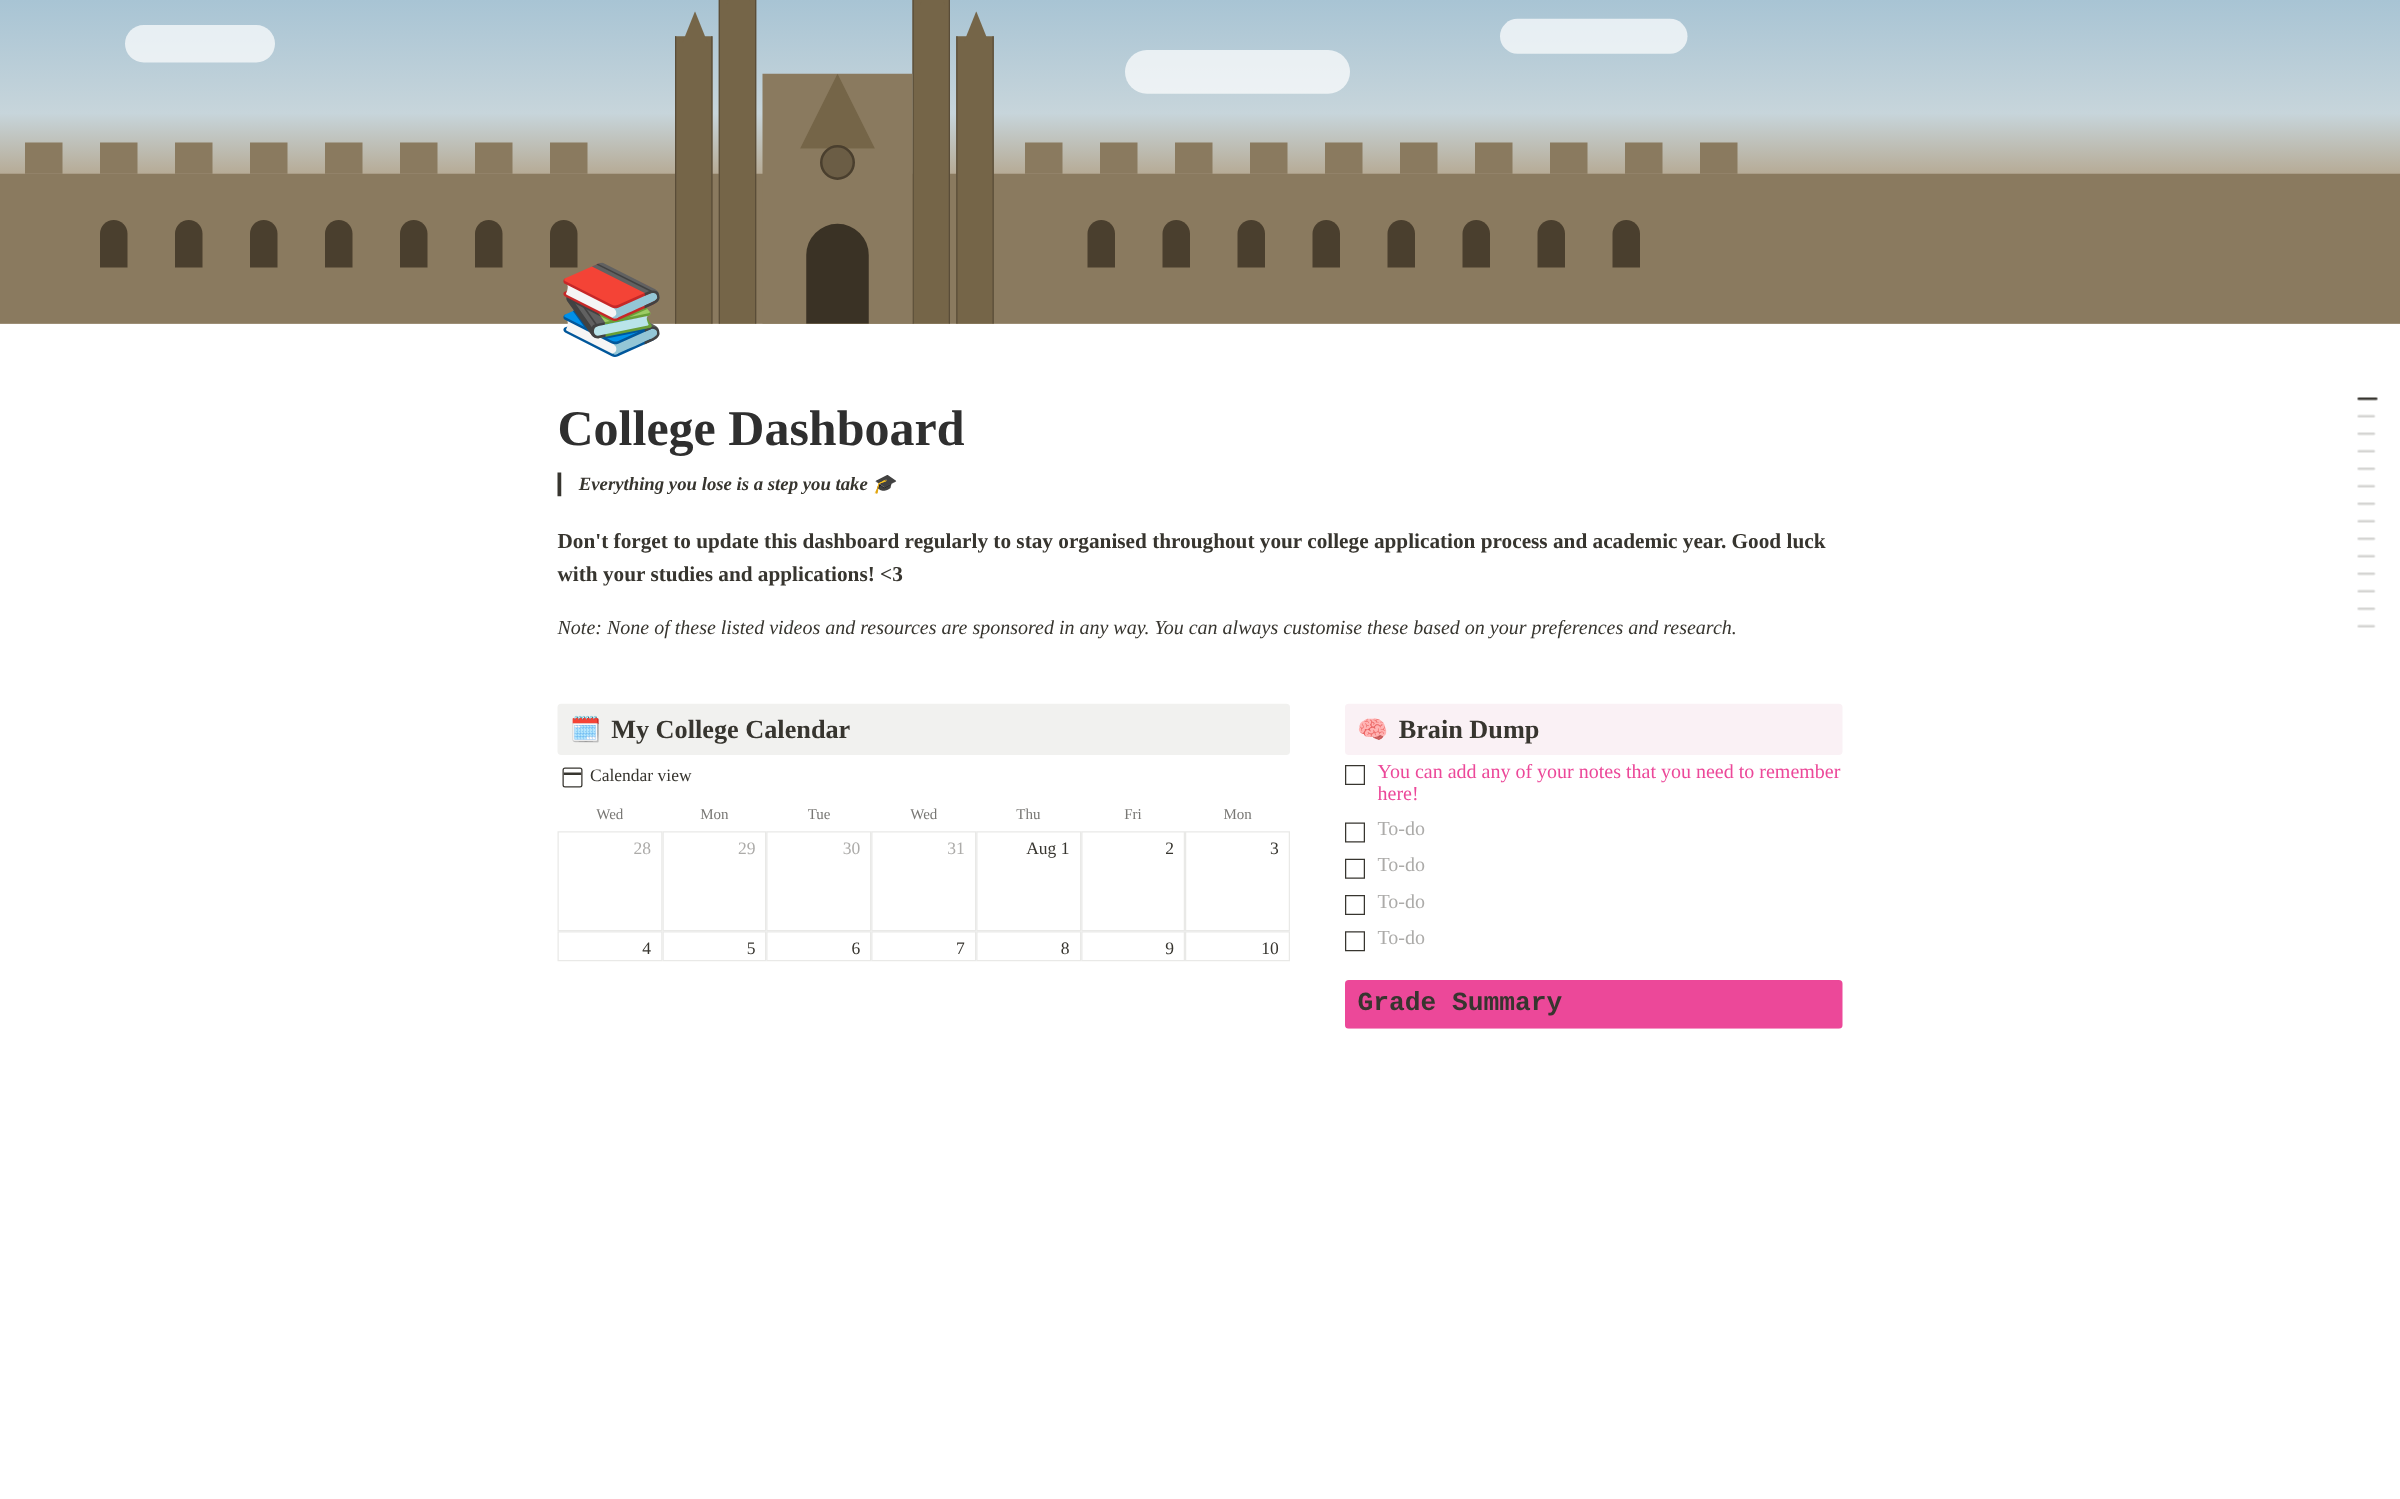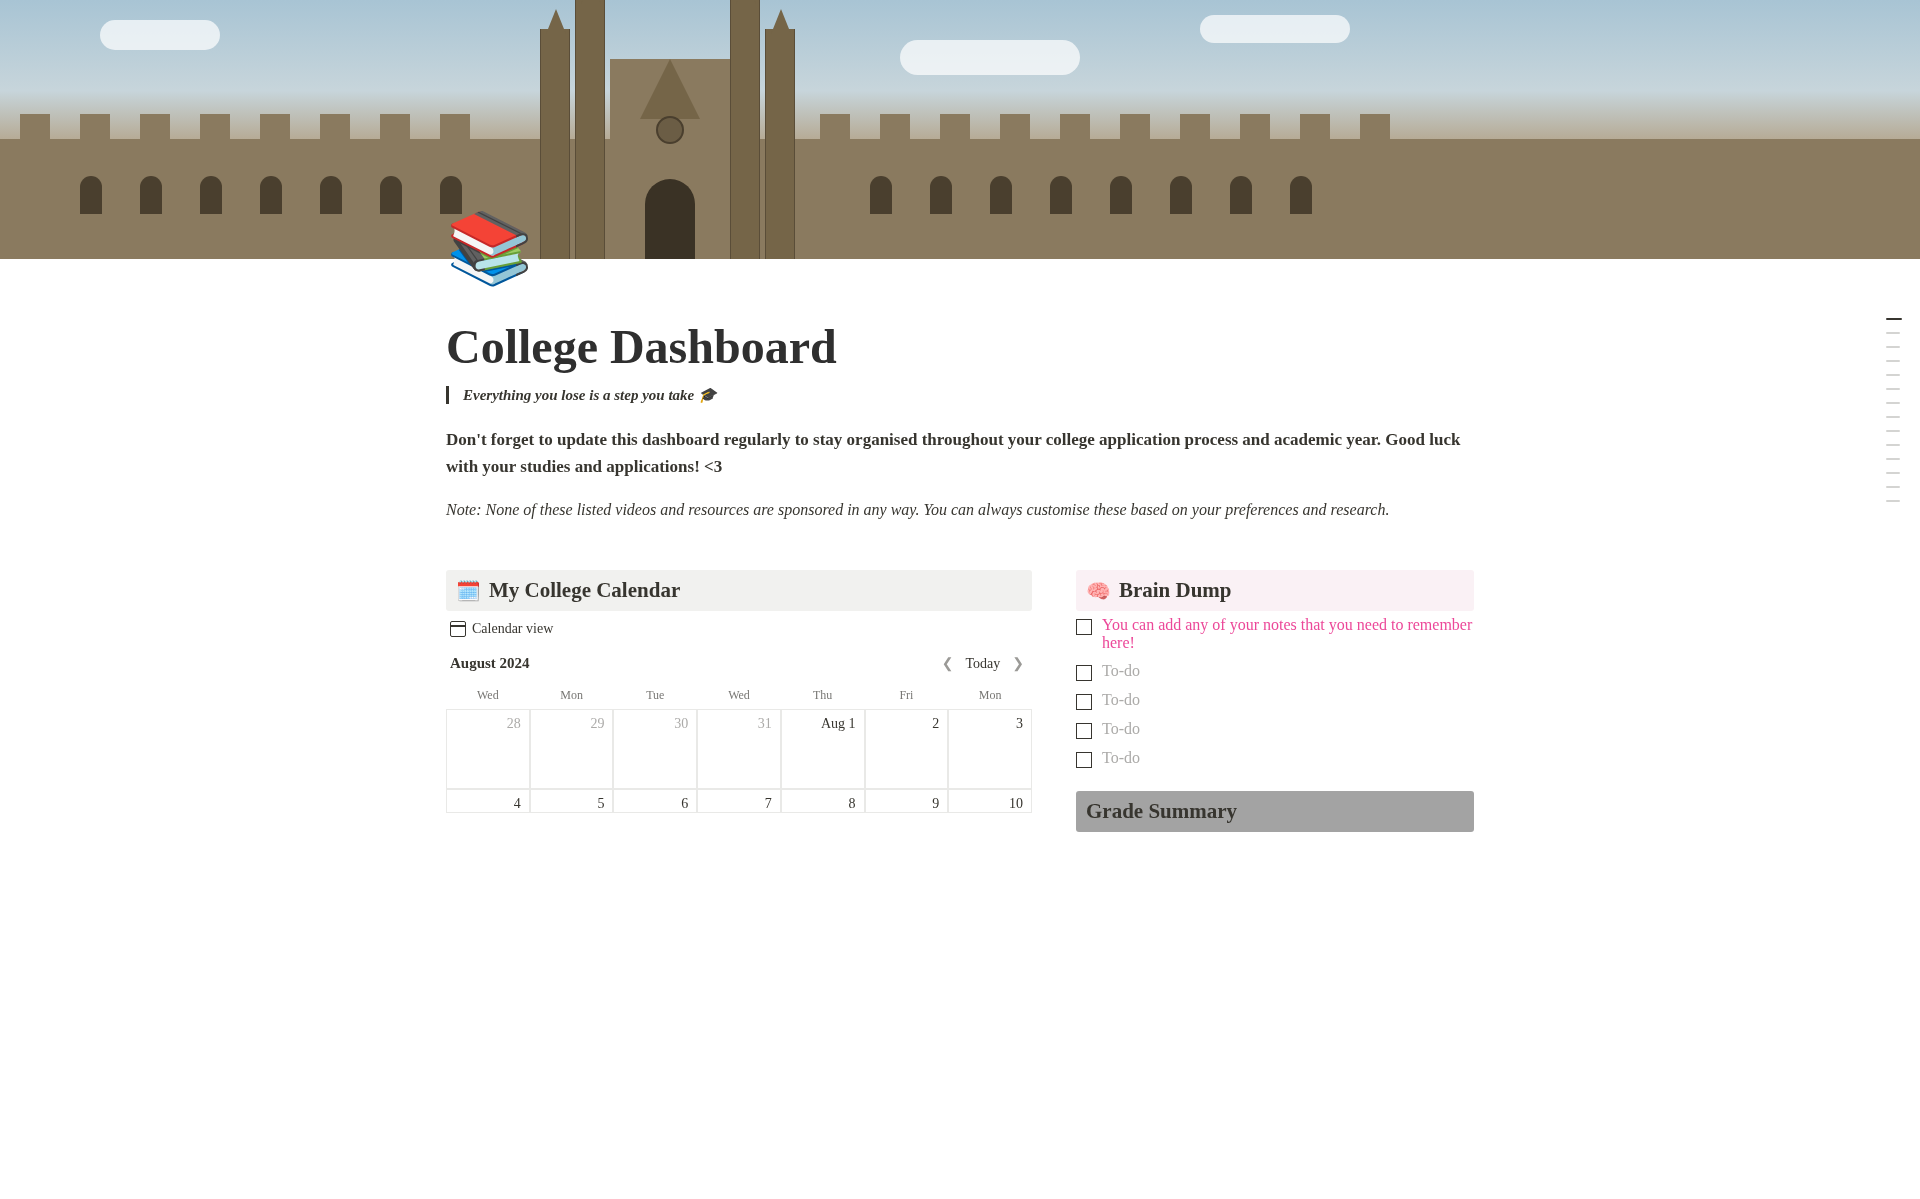--- a/index.html
+++ b/index.html
@@ -97,21 +97,21 @@
 }
 .page-icon {
   width: 78px;
   height: 78px;
   position: absolute;
   top: -45px;
   font-size: 70px;
   line-height: 1;
 }
 .page-title {
-  font-size: 48px;
+  font-size: 40px;
   font-weight: 700;
   color: #2f2f2f;
   padding-top: 60px;
   margin-bottom: 12px;
 }
 .quote-block {
   border-left: 3px solid #37352f;
   padding-left: 14px;
   margin-bottom: 22px;
 }
@@ -154,21 +154,22 @@
   font-weight: 700;
   color: #37352f;
 }
 .section-header.gray {
   background: #f1f1ef;
 }
 .section-header.pink {
   background: #faf1f5;
 }
 .section-header.orange {
-  background: #a3a3a3;
+  background: #ec4899;
+  font-family: Liberation Mono, monospace;
 }
 .section-icon {
   margin-right: 8px;
   font-size: 20px;
 }
 .calendar-view-tab {
   display: flex;
   align-items: flex-end;
   padding: 10px 4px 8px 4px;
   font-size: 14px;
@@ -356,28 +357,20 @@
       <div class="section-header gray">
         <span class="section-icon">🗓️</span>
         <span>My College Calendar</span>
       </div>
 
       <div class="calendar-view-tab">
         <span class="cal-icon"></span>
         <span>Calendar view</span>
       </div>
 
-      <div class="calendar-controls">
-        <span class="month-label">August 2024</span>
-        <div class="nav-controls">
-          <span class="chevron">❮</span>
-          <span class="today-btn">Today</span>
-          <span class="chevron">❯</span>
-        </div>
-      </div>
 
       <div class="calendar-grid">
         <div class="day-header">Wed</div>
         <div class="day-header">Mon</div>
         <div class="day-header">Tue</div>
         <div class="day-header">Wed</div>
         <div class="day-header">Thu</div>
         <div class="day-header">Fri</div>
         <div class="day-header">Mon</div>
 

